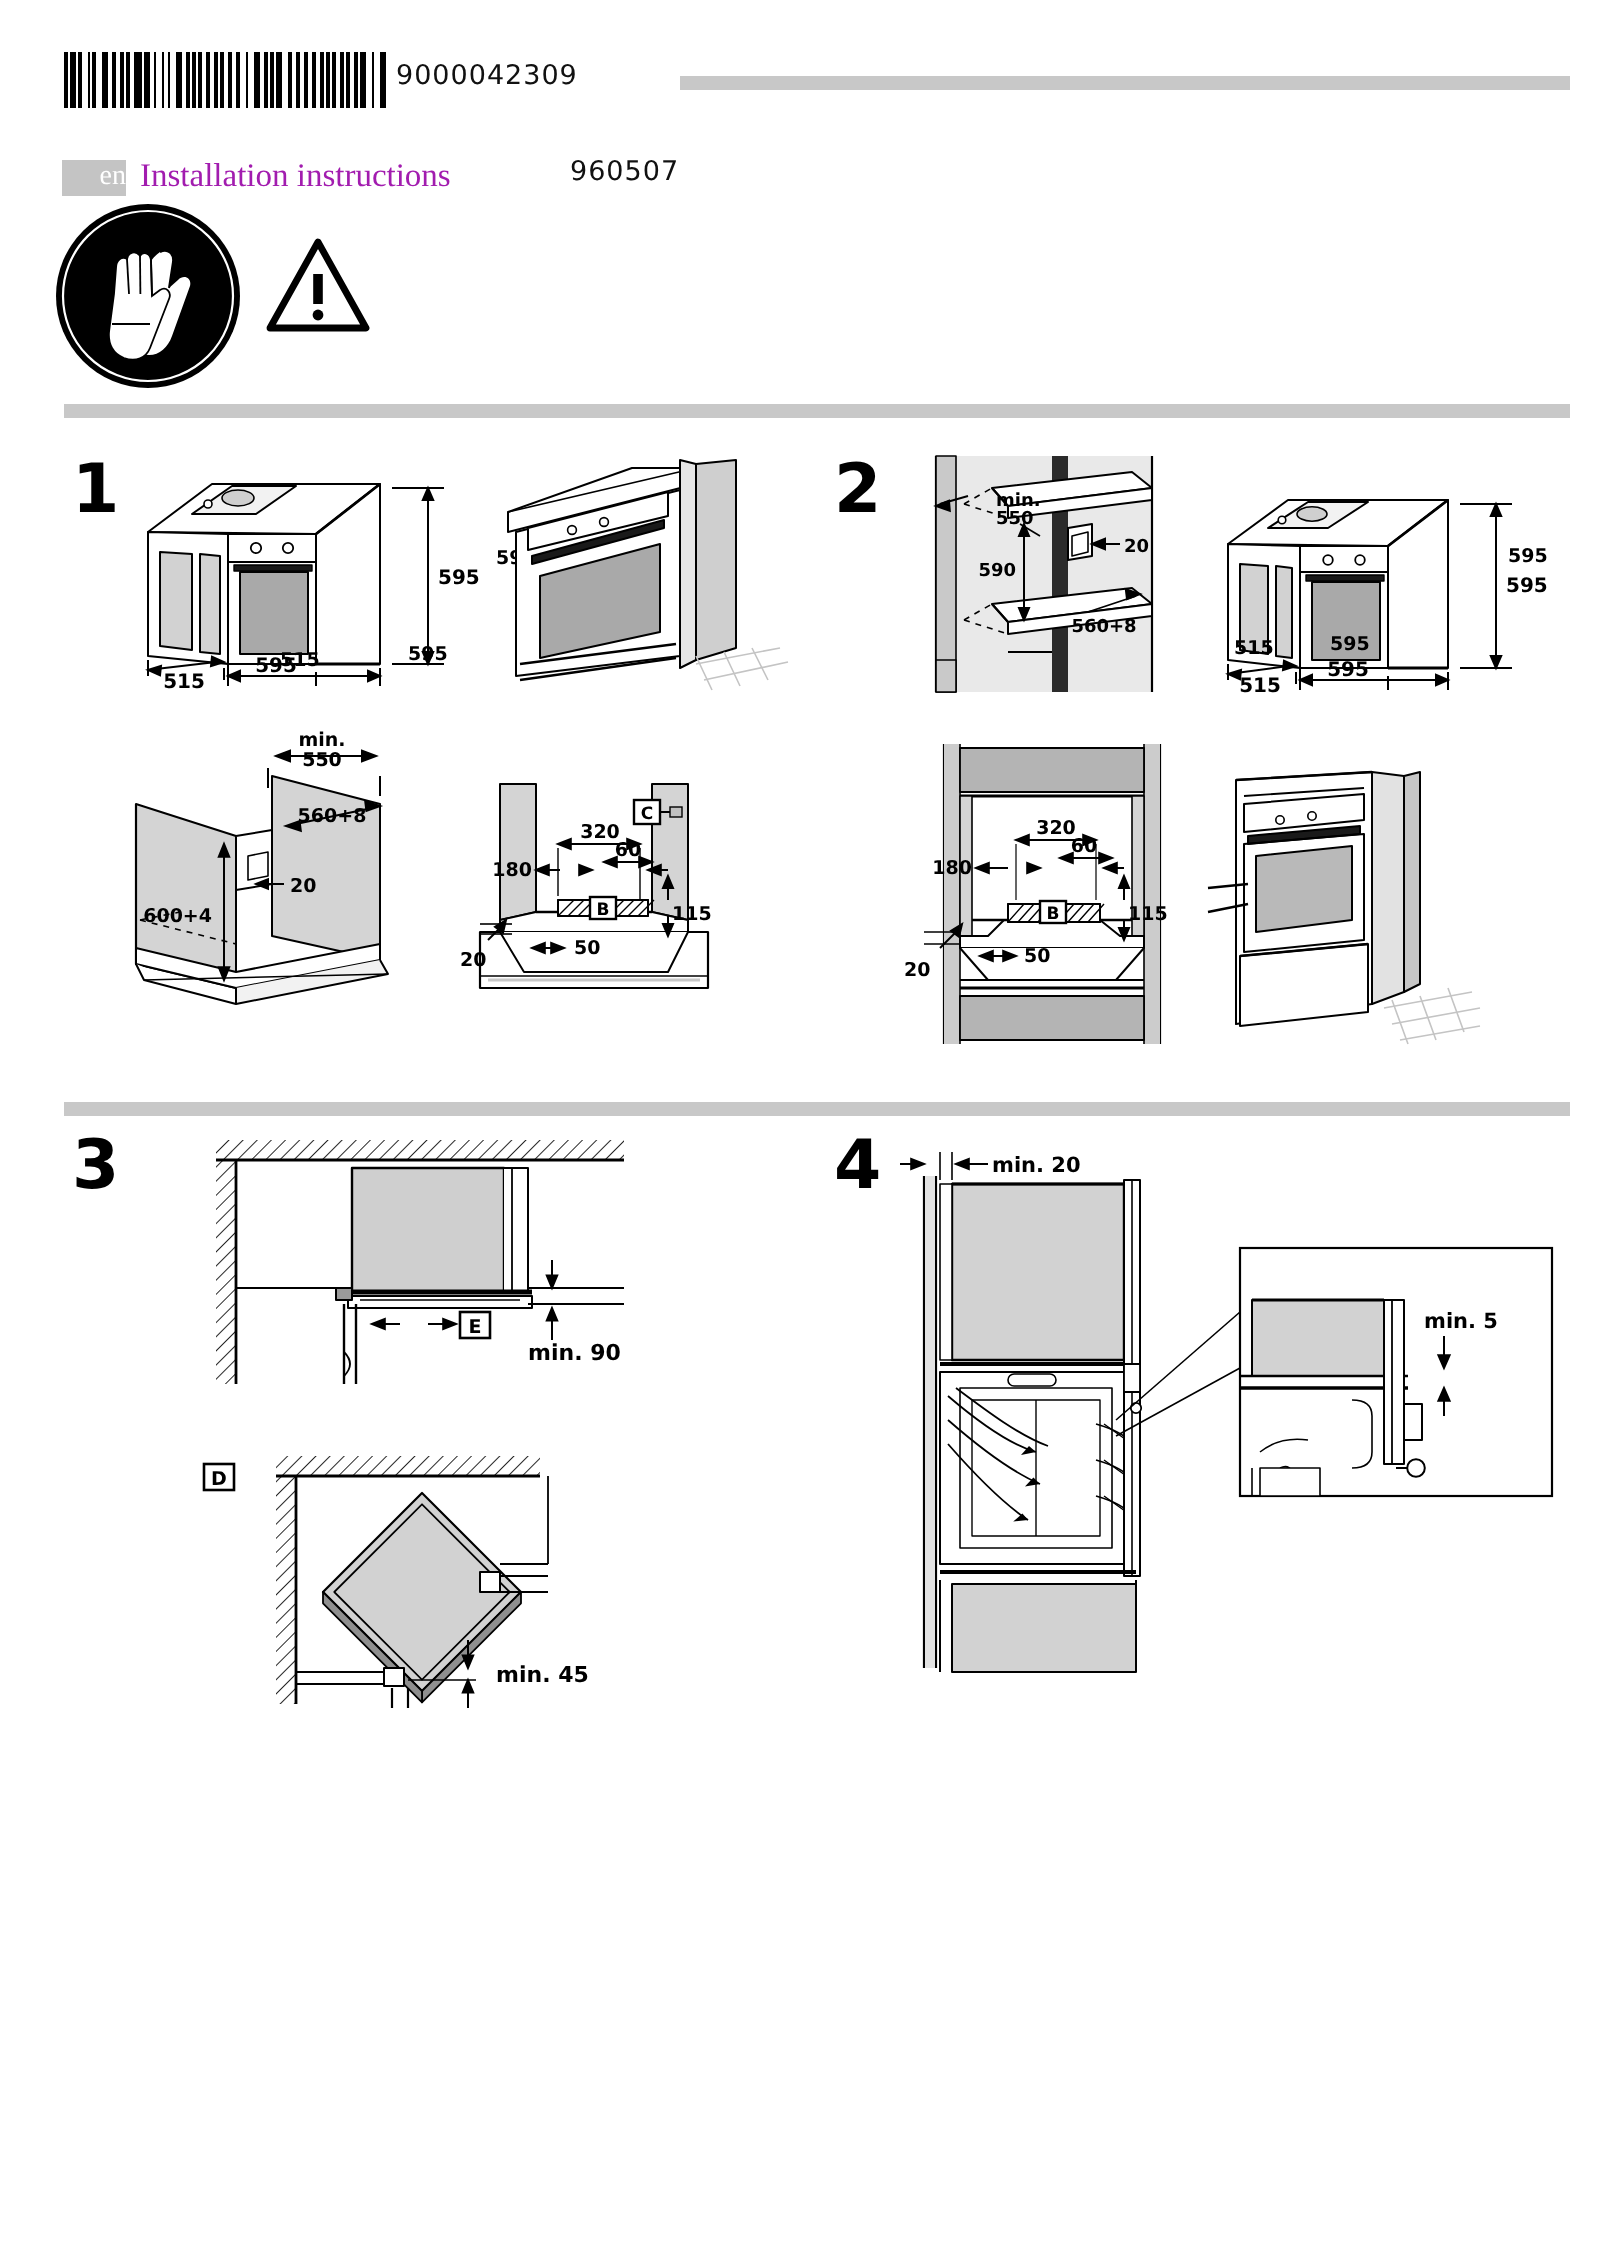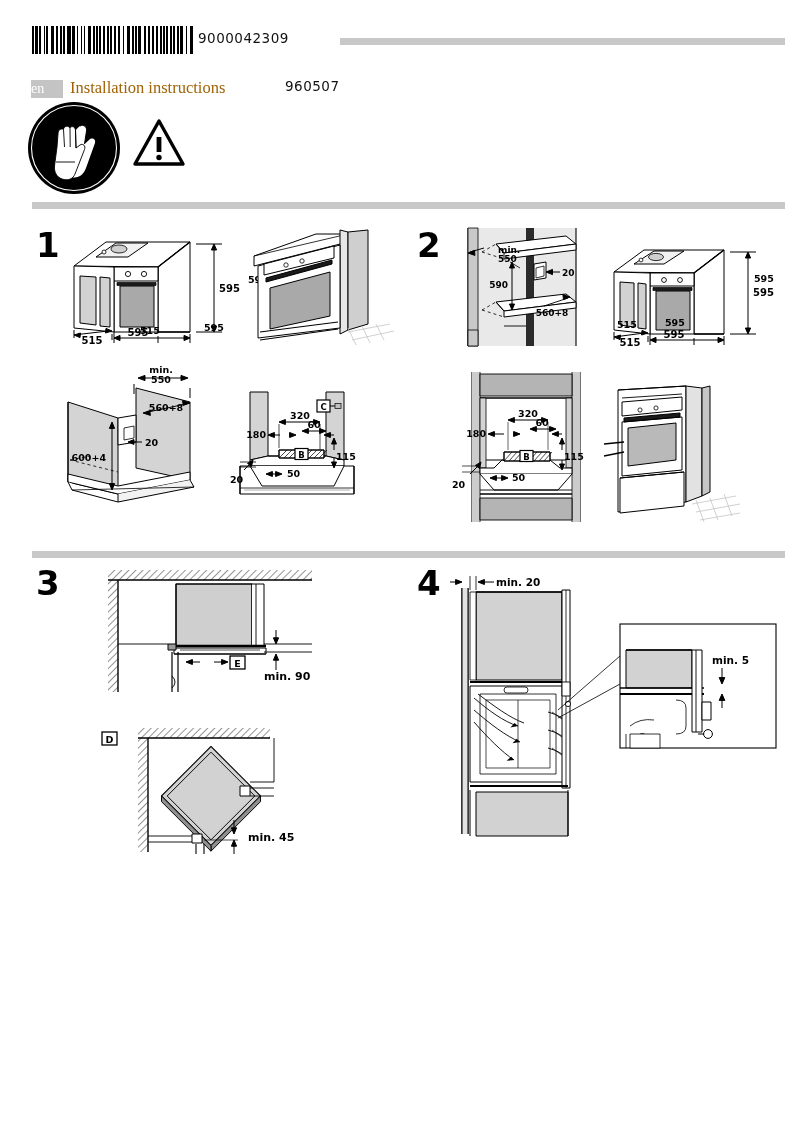--- a/index.html
+++ b/index.html
@@ -10,22 +10,22 @@
 
   
   .barcode{position:absolute;left:32px;top:26px;height:28px;display:flex;align-items:flex-end;}
   .barcode i{display:block;background:#000;height:28px;margin-right:1px;}
   .code-no{position:absolute;top:30px;font-family:"DejaVu Sans",sans-serif;font-size:13.5px;letter-spacing:.5px;color:#111;}
   .code-a{left:198px;}
   .code-b{left:285px;margin-top:48px;}
   .hdr-bar{position:absolute;left:340px;top:38px;width:445px;height:7px;background:#c8c8c8;}
 
   .lang-badge{position:absolute;left:31px;top:80px;width:32px;height:18px;background:#c4c4c4;
-              color:#fff;font-family:"Liberation Serif",serif;font-size:14px;line-height:18px;text-align:left;}
-  .doc-title{position:absolute;left:70px;top:78px;font-family:"Liberation Serif",serif;font-size:16.5px;color:#a16207;}
+              color:#fff;font-family:"Liberation Serif",serif;font-size:14px;line-height:18px;text-align:right;}
+  .doc-title{position:absolute;left:70px;top:78px;font-family:"Liberation Serif",serif;font-size:16.5px;color:#a21caf;}
 
   .glove-badge{position:absolute;left:28px;top:102px;width:92px;height:92px;border-radius:50%;background:#000;}
   .warn-tri{position:absolute;left:132px;top:118px;}
 
   
   .rule{position:absolute;left:32px;width:753px;height:7px;background:#c8c8c8;}
 
   
   .stepnum{position:absolute;font-family:"DejaVu Sans",sans-serif;font-weight:bold;font-size:34px;line-height:34px;color:#000;}
 

